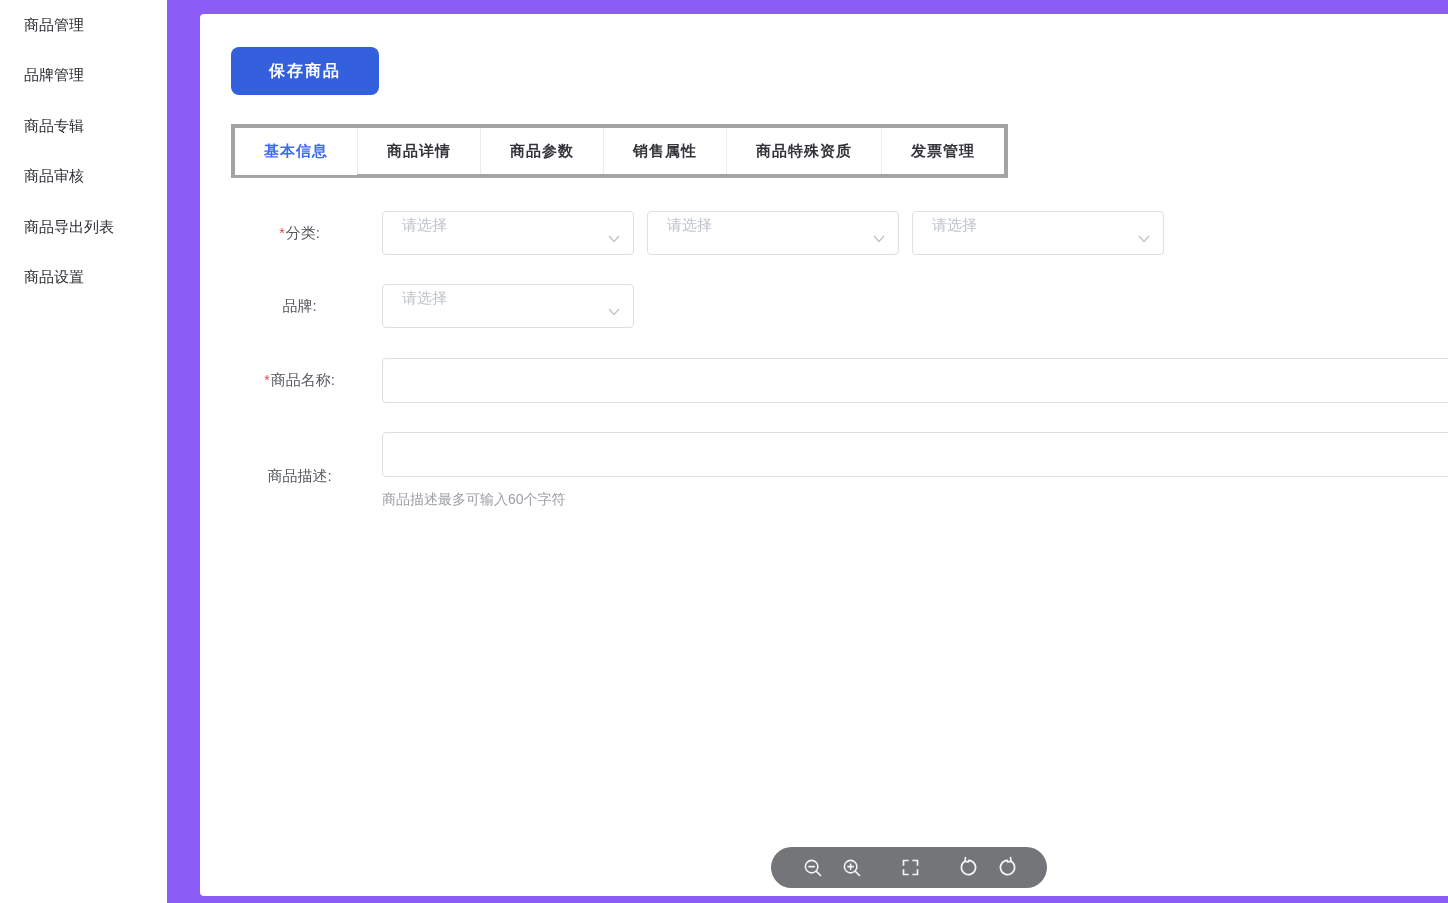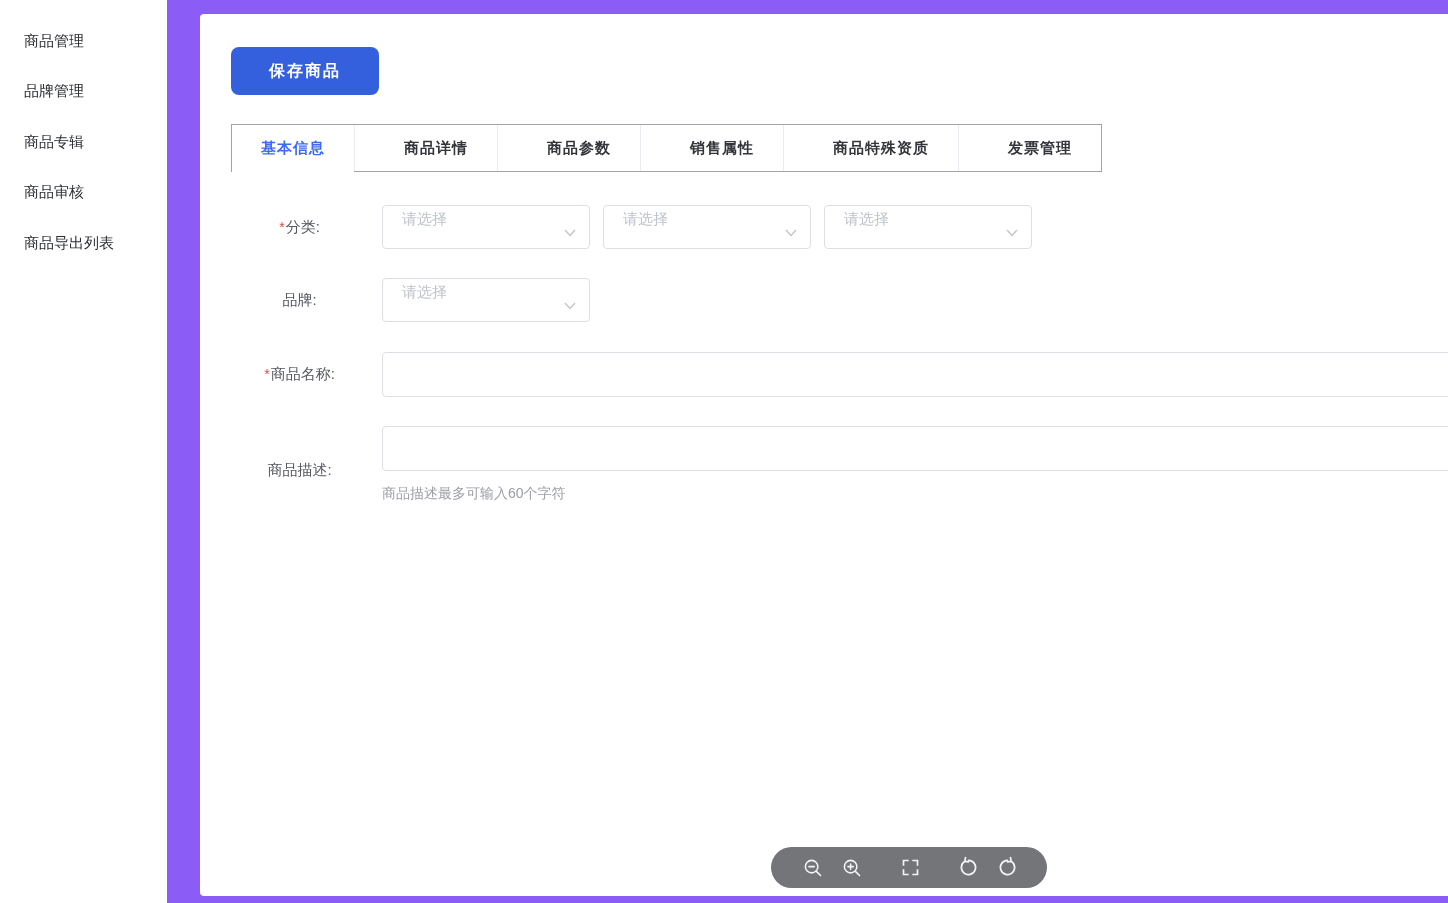--- a/index.html
+++ b/index.html
@@ -1,47 +1,47 @@
 <!DOCTYPE html>
 <html><head>
 <meta charset="utf-8">
 <style>
   * { margin:0; padding:0; box-sizing:border-box; }
   html,body { width:1448px; height:903px; background:#ffffff; font-family:"Liberation Sans","DejaVu Sans",sans-serif; overflow:hidden; }
   body { position:relative; }
 
   
-  .sidebar { position:absolute; left:0; top:0; width:186px; height:100%; background:#ffffff; padding-top:16px; }
+  .sidebar { position:absolute; left:0; top:0; width:186px; height:100%; background:#ffffff; padding-top:0; }
   .side-item { height:50.5px; display:flex; align-items:center; padding-left:24px; font-size:15px; color:#2b2e33; cursor:pointer; white-space:nowrap; }
 
   
   .main { position:absolute; left:167px; top:0; right:0; bottom:0; background:#8b5cf6; }
 
   
   .card { position:absolute; left:33px; top:14px; right:0; bottom:7px; background:#ffffff; border-radius:4px 0 0 4px; overflow:hidden; padding:33px 0 0 31px; }
 
   
   .save-btn { width:148px; height:48px; background:#3560dd; color:#ffffff; font-size:16px; font-weight:bold; letter-spacing:2px; border:none; border-radius:8px; cursor:pointer; font-family:inherit; }
 
   
-  .tabs { display:inline-flex; margin-top:29px; border:1px solid #a3a3a3;gap:20px; }
+  .tabs { display:inline-flex; margin-top:29px; border:4px solid #a3a3a3; }
   .tab { position:relative; height:46px; display:flex; align-items:center; padding:0 29px; font-size:15px; font-weight:bold; color:#33353a; letter-spacing:1px; border-right:1px solid #e9ecf3; cursor:pointer; background:#fff; }
   .tab:last-child { border-right:none; }
   .tab.active { color:#3c6af5; }
   .tab.active::after { content:""; position:absolute; left:0; right:0; bottom:-1px; height:1px; background:#ffffff; }
 
   
   .form { margin-top:33px; }
   .form-row { display:flex; align-items:center; }
   .form-label { flex:none; width:151px; text-align:center; padding-right:14px; font-size:15px; color:#55585e; white-space:nowrap; }
   .required-mark { color:#e64545; font-size:14px; margin-right:1px; }
   .controls { display:flex; align-items:center; }
   .controls-col { flex:1; min-width:0; }
 
-  .select-box { position:relative; width:208px; height:44px; border:1px solid #dcdfe6; border-radius:4px; background:#fff; display:flex; align-items:center; padding:0 34px 16px 19px; margin-right:13px; cursor:pointer;text-align:center; }
+  .select-box { position:relative; width:252px; height:44px; border:1px solid #dcdfe6; border-radius:4px; background:#fff; display:flex; align-items:center; padding:0 34px 16px 19px; margin-right:13px; cursor:pointer;text-align:center; }
   .select-box:last-child { margin-right:0; }
   .select-placeholder { font-size:15px; color:#bfc4cc; }
   .chevron { position:absolute; right:13px; top:50%; margin-top:-4px; }
 
   .text-input { height:44px; border:1px solid #dcdfe6; border-radius:4px; font-size:15px; color:#2b2e33; padding:0 18px; outline:none; font-family:inherit; background:#fff; }
   .sort-input { width:252px; }
   .full-input { width:calc(100% + 8px); height:45px; display:block; }
 
   .row-gap-29 { margin-bottom:29px; }
   .row-gap-30 { margin-bottom:30px; }
@@ -66,20 +66,21 @@
 </style>
 </head>
 <body>
 
 <nav class="sidebar">
   <div class="side-item">商品管理</div>
   <div class="side-item">品牌管理</div>
   <div class="side-item">商品专辑</div>
   <div class="side-item">商品审核</div>
   <div class="side-item">商品导出列表</div>
+  <div class="side-item">商品设置</div>
 </nav>
 
 <div class="main">
   <div class="card">
 
     <button class="save-btn">保存商品</button>
 
     <div style="display:block;">
       <div class="tabs">
         <div class="tab active">基本信息</div>

